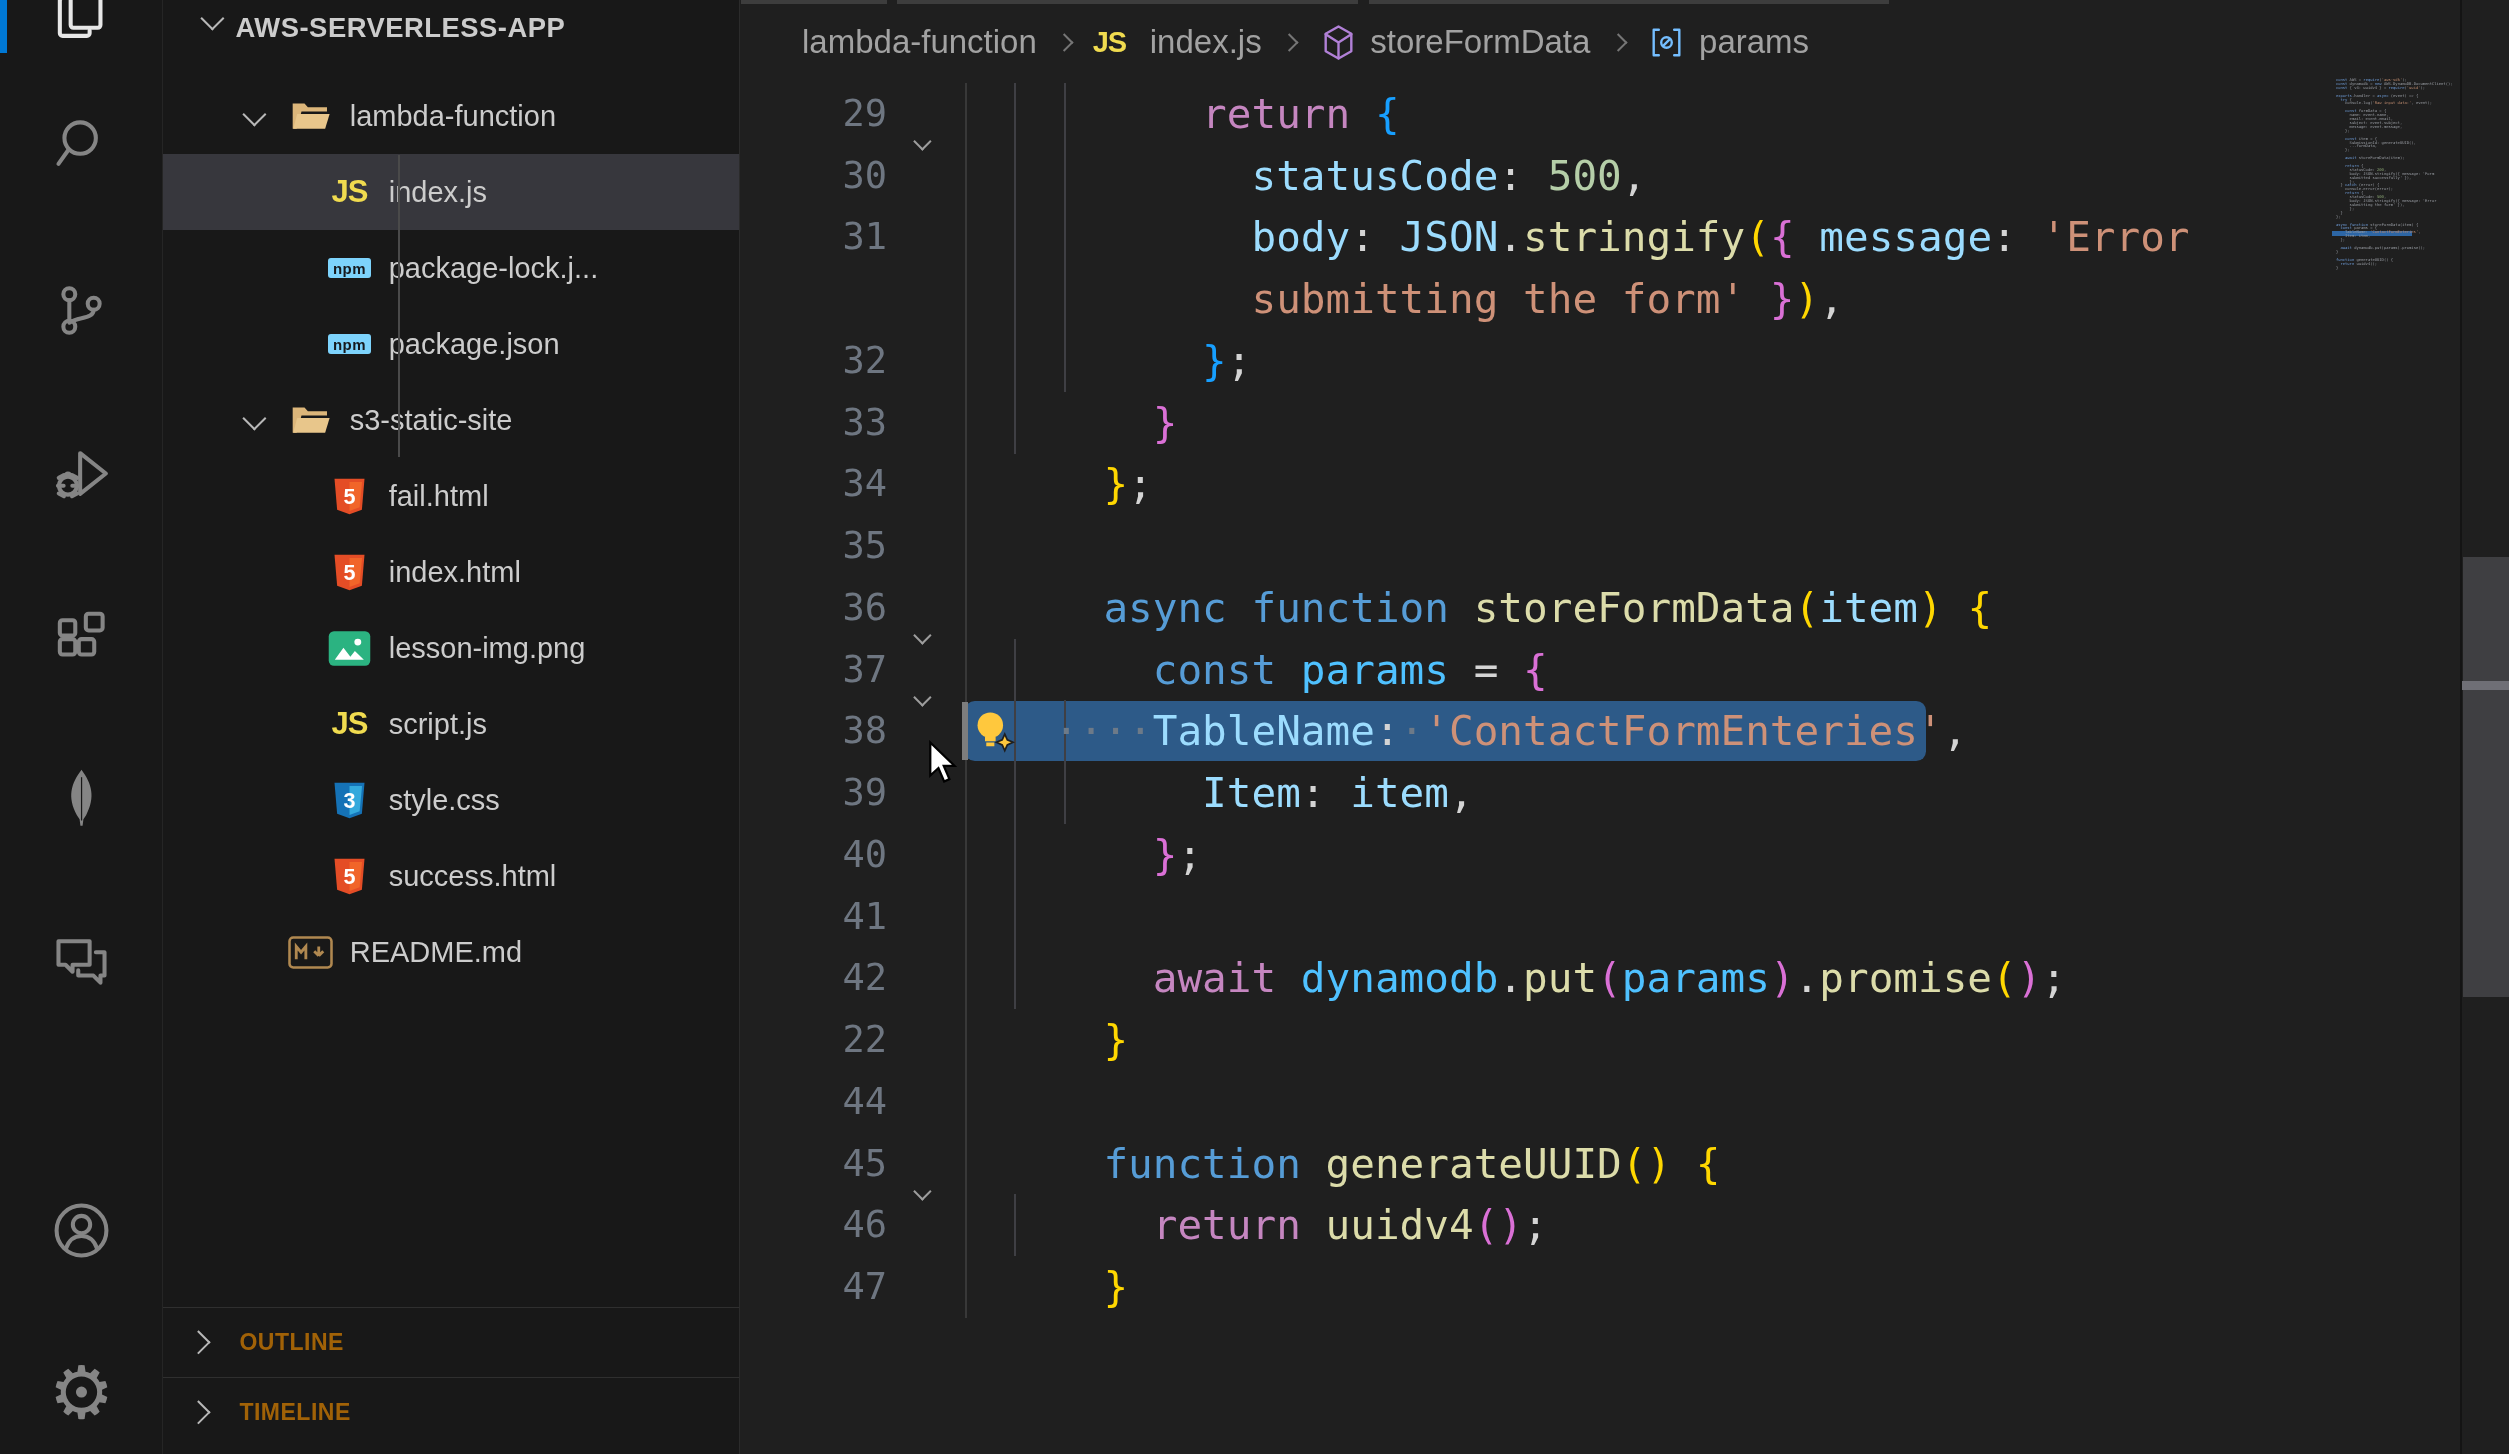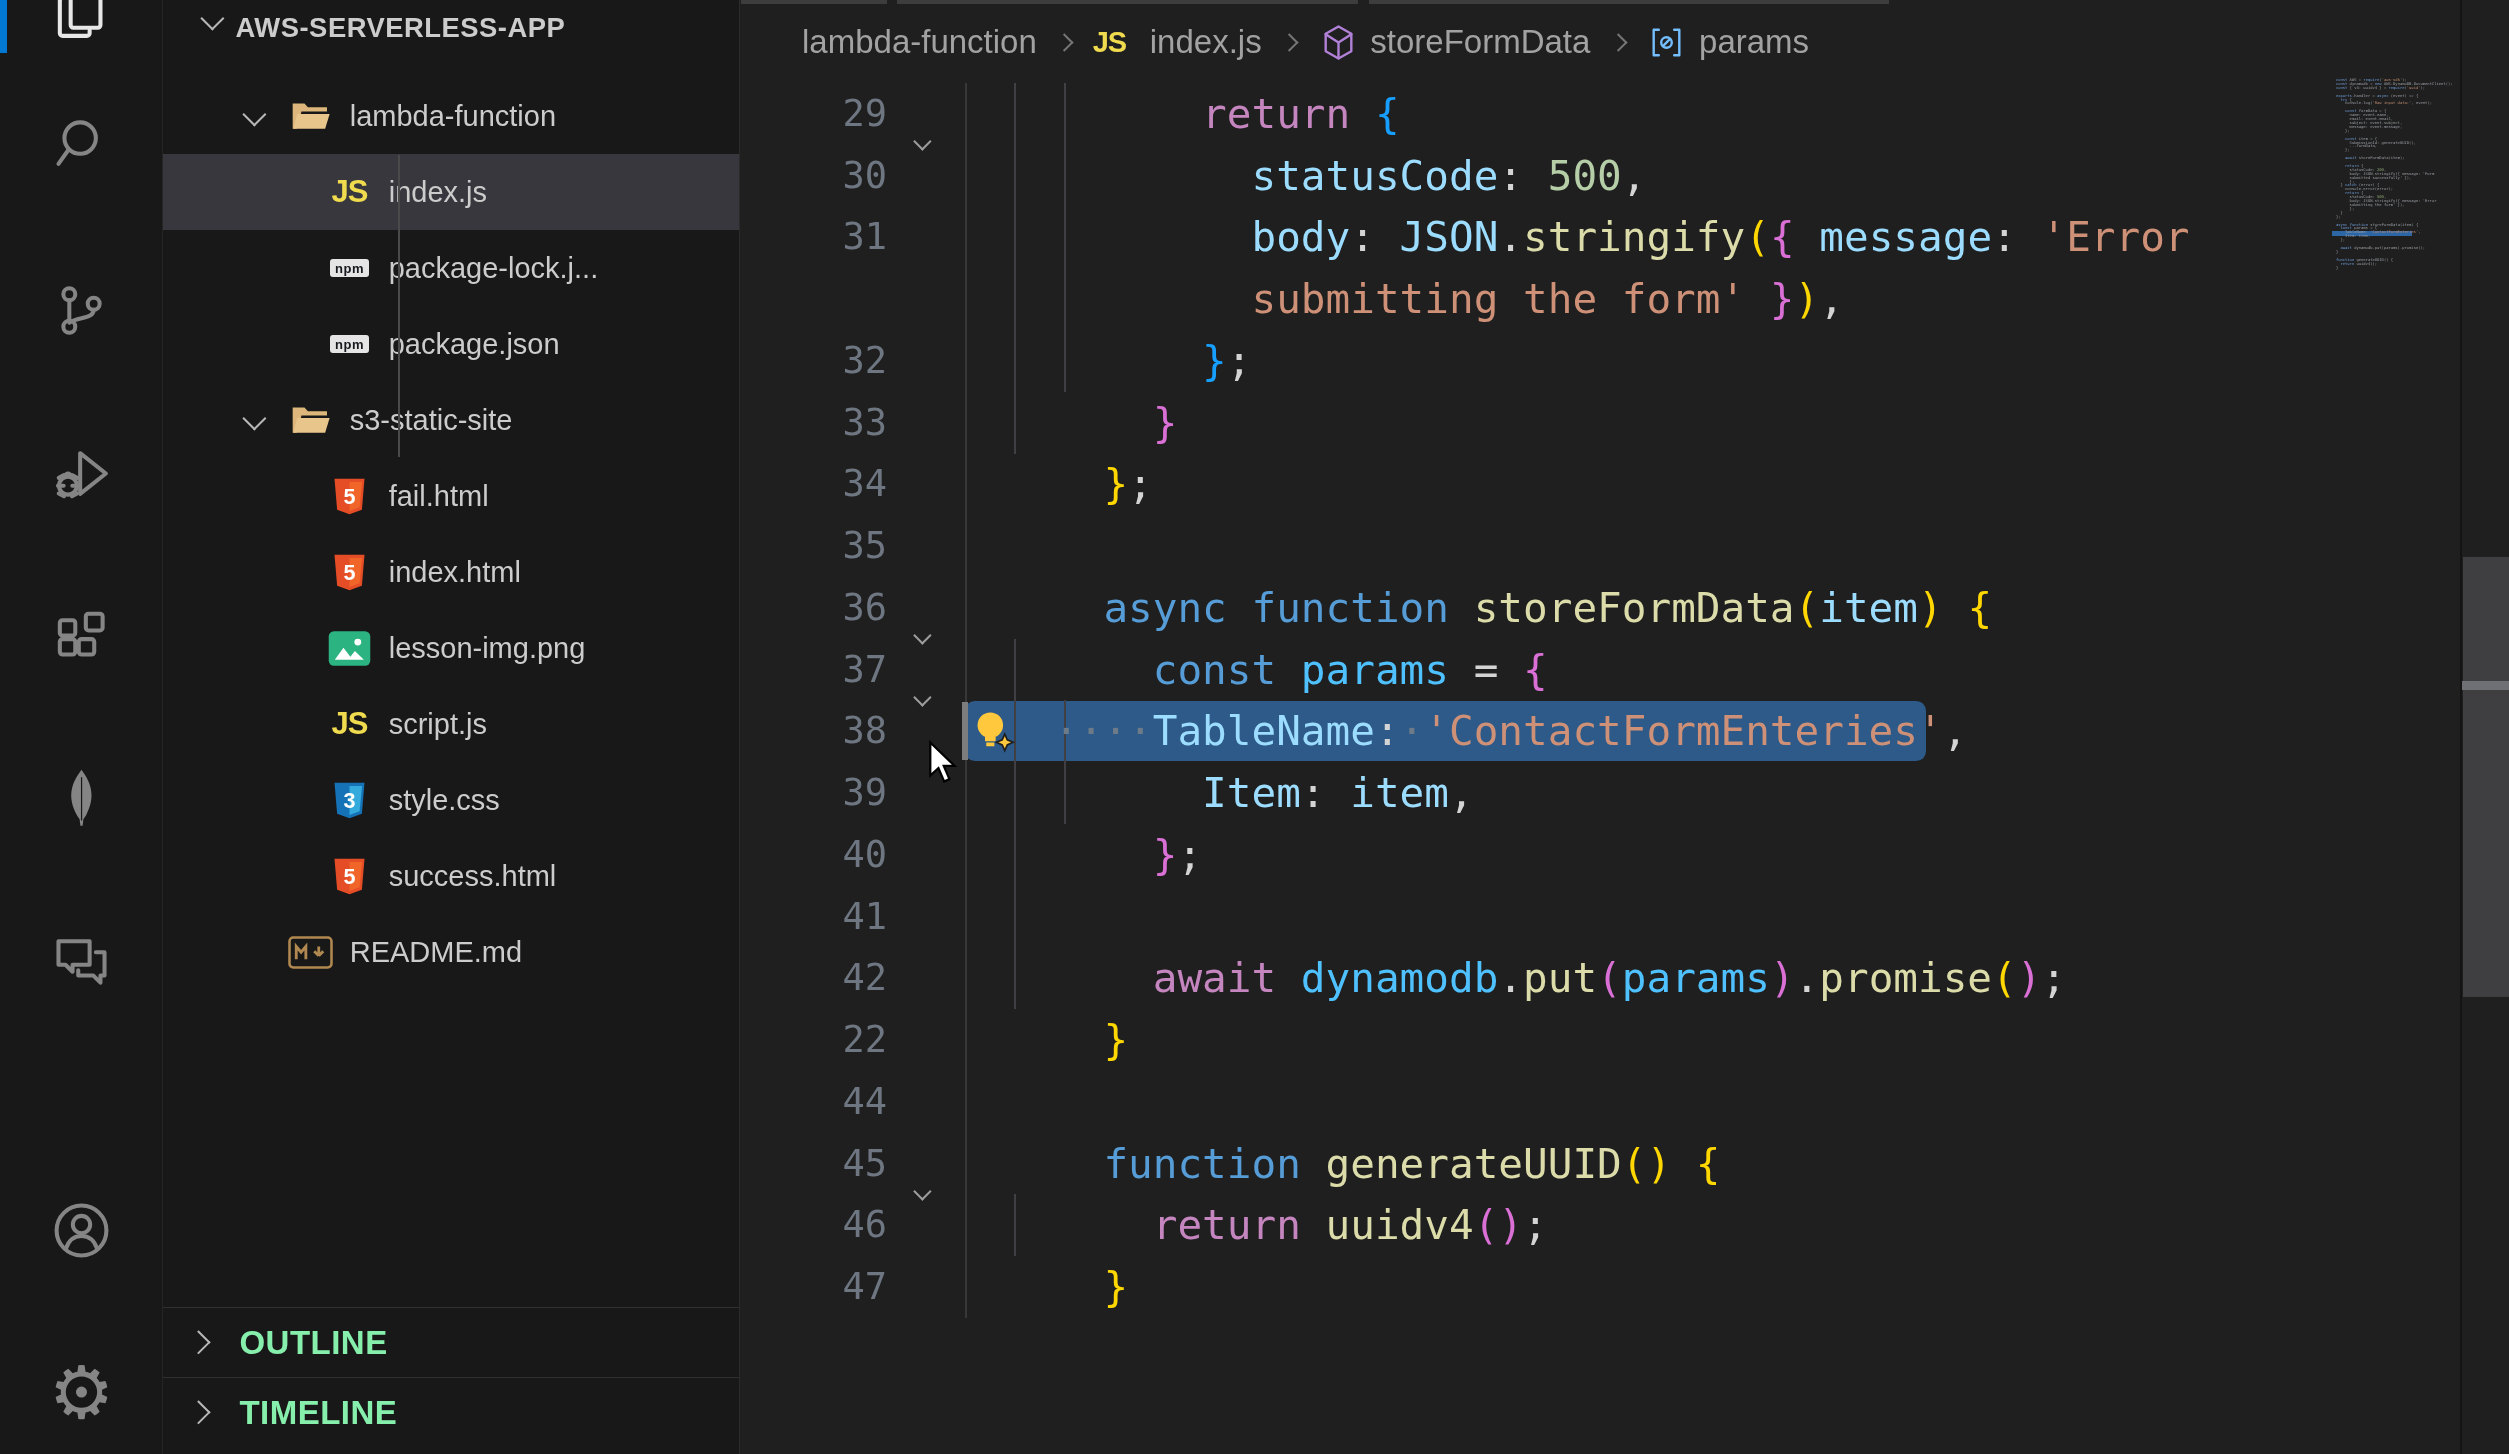--- a/index.html
+++ b/index.html
@@ -31,27 +31,27 @@
   .tree-row{height:76px;display:flex;align-items:center;cursor:pointer;position:relative;}
   .tree-row.selected{background:#37373d;}
   .tree-row .twisty{width:65px;padding-left:23.5px;flex:none;display:flex;}
   .tree-row.d0{padding-left:57px;}
   .tree-row.d0.nochev{padding-left:122px;}
   .tree-row.d1{padding-left:161px;}
   .tree-icon{width:51px;height:51px;flex:none;margin-right:13.7px;display:flex;align-items:center;justify-content:center;}
   .tree-icon svg{width:45px;height:45px;}
   .tree-label{font-size:29px;color:#cccccc;white-space:nowrap;}
   .js-badge{font-weight:bold;font-size:31px;color:#f0db4f;letter-spacing:-1px;}
-  .npm-badge{background:#e5e5e5;color:#16191d;font-weight:bold;font-size:13px;letter-spacing:0.5px;
+  .npm-badge{background:#7dd3fc;color:#16191d;font-weight:bold;font-size:15px;letter-spacing:0.5px;
     padding:2.9px 4.9px;border-radius:2.9px;line-height:1;text-align:center;}
   .tree-guide{position:absolute;left:235px;top:155px;width:2px;height:302px;background:#4a4a4a;}
   .side-section{position:absolute;left:0;width:100%;height:70px;border-top:1px solid #2f2f2f;
     display:flex;align-items:center;cursor:pointer;}
   .side-section .twisty{margin-left:27.4px;width:49px;display:flex;}
-  .side-section .s-label{font-weight:bold;font-size:33px;color:#86efac;letter-spacing:0.5px;}
+  .side-section .s-label{font-weight:bold;font-size:23px;color:#a16207;letter-spacing:0.5px;}
   .sec-0{top:1307px;} .sec-1{top:1377px;}
 
   
   .editor{position:absolute;left:741px;top:0;right:0;bottom:0;background:#1f1f1f;overflow:hidden;}
   .tabstrip-seg{position:absolute;top:0;height:3.9px;background:#3d3d3d;}
   .seg-0{left:0;width:146px;} .seg-1{left:156px;width:461px;} .seg-2{left:628px;width:520px;}
 
   .breadcrumb{position:absolute;left:61px;top:9.8px;height:65px;display:flex;align-items:center;
     font-size:33px;color:#a2a2a2;}
   .bc-item{display:flex;align-items:center;cursor:pointer;}

